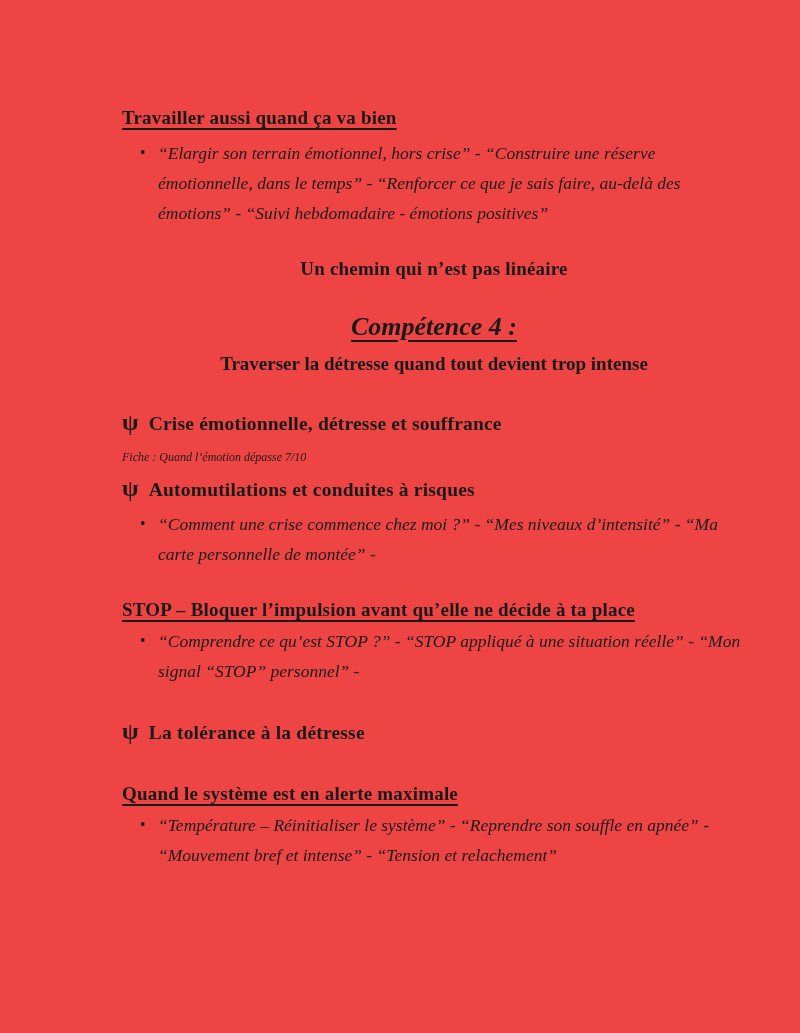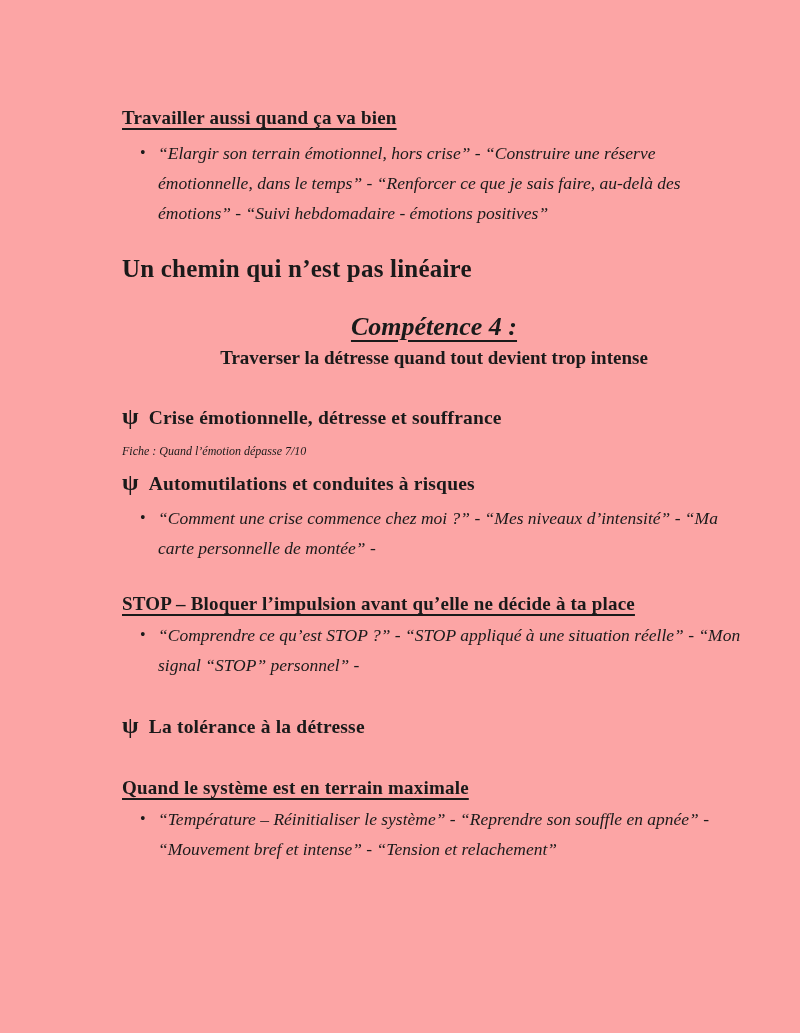--- a/index.html
+++ b/index.html
@@ -6,41 +6,42 @@
   body {
     width: 800px; height: 1033px;
     background: #ffffff;
     font-family: "Liberation Serif", "DejaVu Serif", serif;
     color: #1a1a1a;
     overflow: hidden;
   }
   .page {
     position: relative;
     width: 800px; height: 1033px;
-    background: #fca5a5;
+    background: #ef4444;
   }
   .content {
     position: absolute;
     left: 122px; top: 0;
     width: 624px;
   }
   .h-underline {
     font-weight: bold;
     font-size: 19px;
     line-height: 24px;
     text-decoration: underline;
     text-decoration-thickness: 1.5px;
     text-underline-offset: 4px;
     letter-spacing: 0.2px;
   }
   .h-bold {
     font-weight: bold;
-    font-size: 25px;
+    font-size: 19px;
     line-height: 24px;
     letter-spacing: 0.2px;
+    text-align: center;
   }
   .doc-title {
     font-weight: bold;
     font-size: 26px;
     line-height: 34px;
     text-align: center;
     text-decoration: underline;
     text-decoration-thickness: 2px;
     text-underline-offset: 5px;
   }
@@ -83,21 +84,21 @@
   }
   .bullet .bullet-text {
     flex: 1;
     font-style: italic;
   }
   
   .m-h1        { margin-top: 106px; }
   .m-bullet1   { margin-top: 8px;  }
   .m-chemin    { margin-top: 29px; }
   .m-title     { margin-top: 29px; font-style: italic; }
-  .m-subtitle  { margin-top: 1px;  }
+  .m-subtitle  { margin-top: 7px;  }
   .m-psi1      { margin-top: 30px; }
   .m-fiche     { margin-top: 5px;  }
   .m-psi2      { margin-top: 3px;  }
   .m-reperer   { margin-top: 33px; }
   .m-bullet2   { margin-top: 4px;  }
   .m-stop      { margin-top: 29px; }
   .m-bullet3   { margin-top: 4px;  }
   .m-psi3      { margin-top: 30px; }
   .m-alerte    { margin-top: 34px; }
   .m-bullet4   { margin-top: 4px;  }
@@ -144,21 +145,21 @@
     <div class="bullet m-bullet3">
       <span class="marker">•</span>
       <span class="bullet-text">“Comprendre ce qu’est STOP  ?” - “STOP appliqué à une situation réelle” - “Mon signal “STOP” personnel” -</span>
     </div>
 
     <div class="psi-heading m-psi3">
       <span class="psi-glyph">ψ</span>
       <span>La tolérance à la détresse</span>
     </div>
 
-    <div class="h-underline m-alerte">Quand le système est en terrain maximale</div>
+    <div class="h-underline m-alerte">Quand le système est en alerte maximale</div>
 
     <div class="bullet m-bullet4">
       <span class="marker">•</span>
       <span class="bullet-text">“Température – Réinitialiser le système” - “Reprendre son souffle en apnée” - “Mouvement bref et intense” - “Tension et relachement”</span>
     </div>
 
   </div>
 </div>
 
 </body></html>

